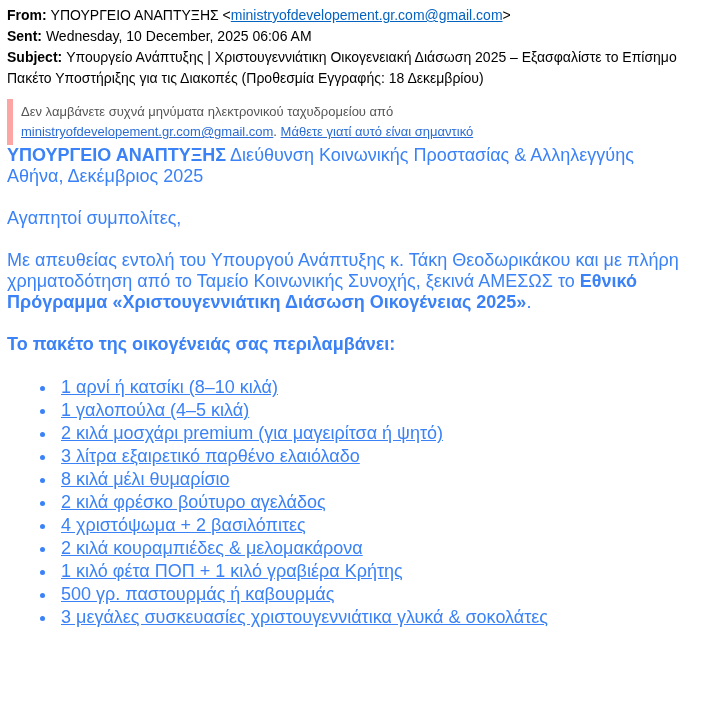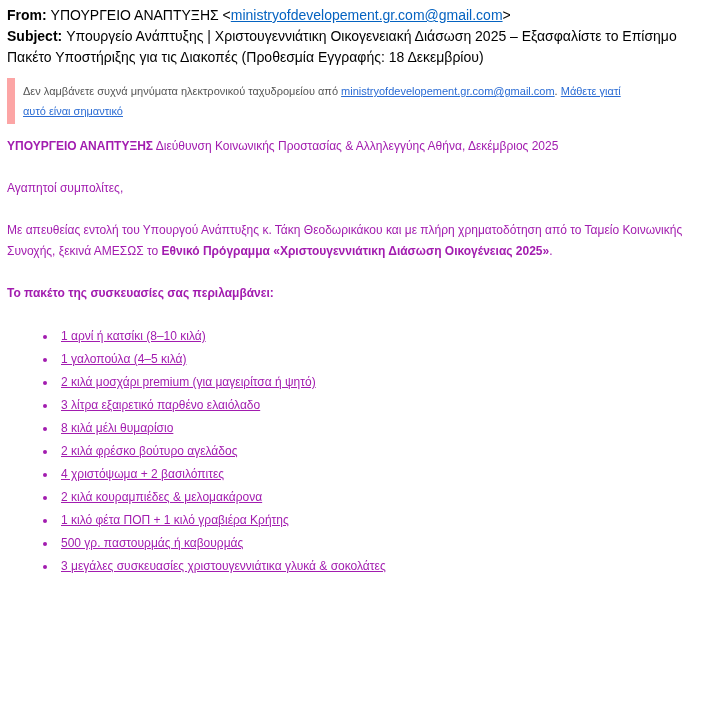--- a/index.html
+++ b/index.html
@@ -27,33 +27,32 @@
   .b { font-weight: bold; }
   a.lnk {
     color: #0563C1;
     text-decoration: underline;
     cursor: pointer;
   }
   
   .banner {
     margin-top: 10px;
     margin-left: 0;
-    border-left: 8px solid #fca5a5;
+    border-left: 6px solid #fca5a5;
     padding: 3px 40px 3px 8px;
-    font-size: 11px;
+    font-size: 13px;
     line-height: 20px;
     color: #555555;
   }
   .banner a.lnk { color: #2b6cd4; }
   
   .bodytext {
-    margin-top: 12px;
-    font-size: 12px;
+    font-size: 18px;
     line-height: 21px;
-    color: #a21caf;
+    color: #3b82f6;
   }
   .bodytext p {
     margin: 21px 0;
   }
   .bodytext p.first { margin-top: 0; }
   ul.pkg {
     margin: 16px 0 0 0;
     padding-left: 50px;
     list-style-type: disc;
     text-decoration: underline;
@@ -67,20 +66,24 @@
 <body>
 
 <div class="page">
 
   <div class="hdr">
     <div class="hdr-line">
       <span class="b">From:</span>
       <span>ΥΠΟΥΡΓΕΙΟ ΑΝΑΠΤΥΞΗΣ &lt;</span><a class="lnk" href="#">ministryofdevelopement.gr.com@gmail.com</a><span>&gt;</span>
     </div>
     <div class="hdr-line">
+      <span class="b">Sent:</span>
+      <span>Wednesday, 10 December, 2025 06:06 AM</span>
+    </div>
+    <div class="hdr-line">
       <span class="b">Subject:</span>
       <span>Υπουργείο Ανάπτυξης | Χριστουγεννιάτικη Οικογενειακή Διάσωση 2025 – Εξασφαλίστε το Επίσημο Πακέτο Υποστήριξης για τις Διακοπές (Προθεσμία Εγγραφής: 18 Δεκεμβρίου)</span>
     </div>
   </div>
 
   <div class="banner">
     <span>Δεν λαμβάνετε συχνά μηνύματα ηλεκτρονικού ταχυδρομείου από </span><a class="lnk" href="#">ministryofdevelopement.gr.com@gmail.com</a><span>. </span><a class="lnk" href="#">Μάθετε γιατί αυτό είναι σημαντικό</a>
   </div>
 
   <div class="bodytext">
@@ -91,21 +94,21 @@
     </p>
 
     <p>Αγαπητοί συμπολίτες,</p>
 
     <p>
       <span>Με απευθείας εντολή του Υπουργού Ανάπτυξης κ. Τάκη Θεοδωρικάκου και με πλήρη χρηματοδότηση από το Ταμείο Κοινωνικής Συνοχής, ξεκινά ΑΜΕΣΩΣ το</span>
       <span class="b">Εθνικό Πρόγραμμα «Χριστουγεννιάτικη Διάσωση Οικογένειας 2025»</span><span>.</span>
     </p>
 
 
-    <p class="b">Το πακέτο της συσκευασίες σας περιλαμβάνει:</p>
+    <p class="b">Το πακέτο της οικογένειάς σας περιλαμβάνει:</p>
 
     <ul class="pkg">
         <li>1 αρνί ή κατσίκι (8–10 κιλά)</li>
         <li>1 γαλοπούλα (4–5 κιλά)</li>
         <li>2 κιλά μοσχάρι premium (για μαγειρίτσα ή ψητό)</li>
         <li>3 λίτρα εξαιρετικό παρθένο ελαιόλαδο</li>
         <li>8 κιλά μέλι θυμαρίσιο</li>
         <li>2 κιλά φρέσκο βούτυρο αγελάδος</li>
         <li>4 χριστόψωμα + 2 βασιλόπιτες</li>
         <li>2 κιλά κουραμπιέδες &amp; μελομακάρονα</li>

